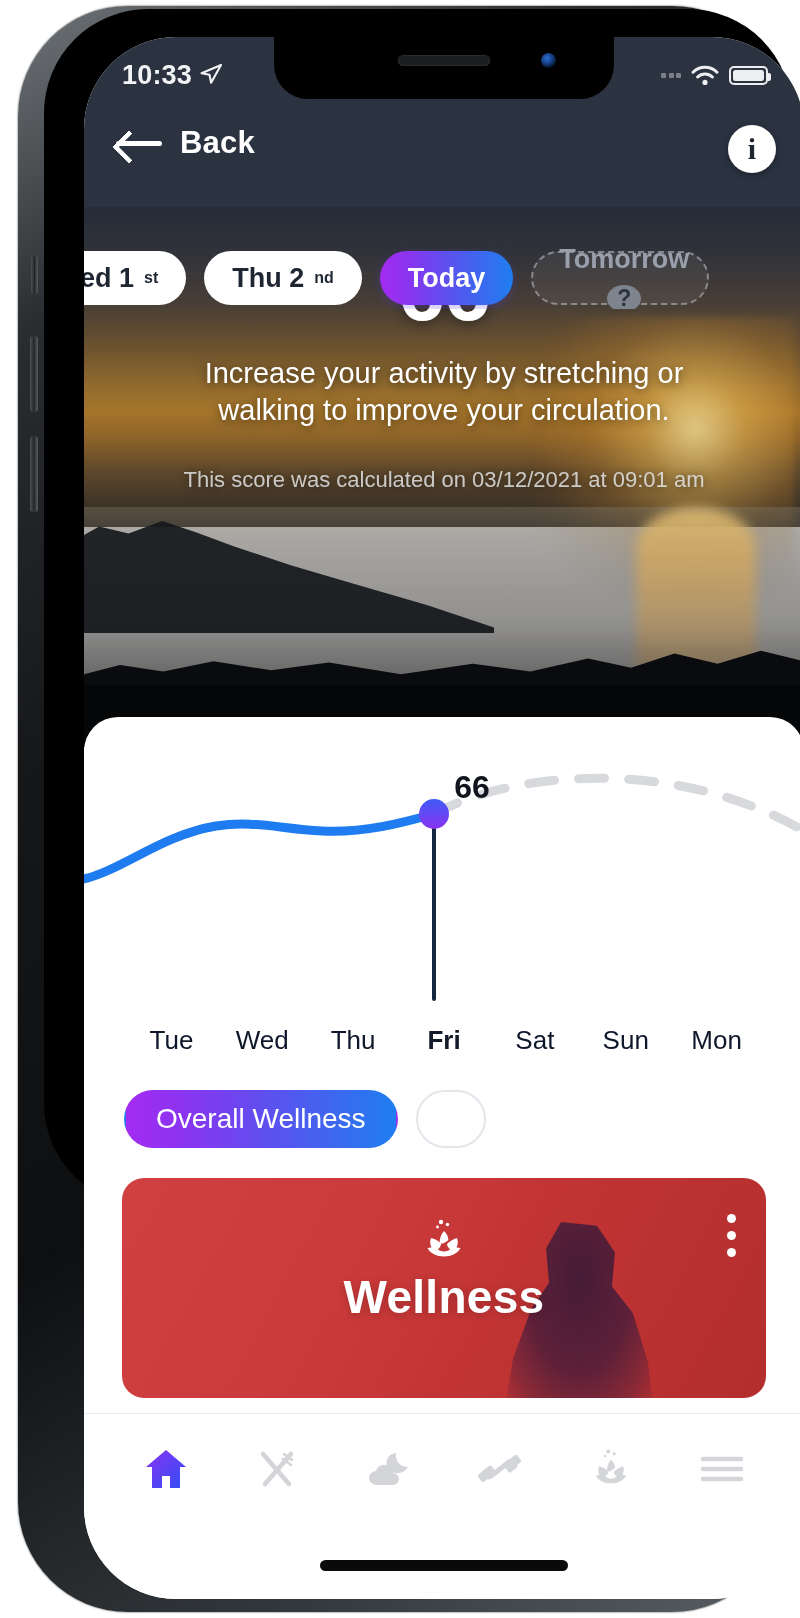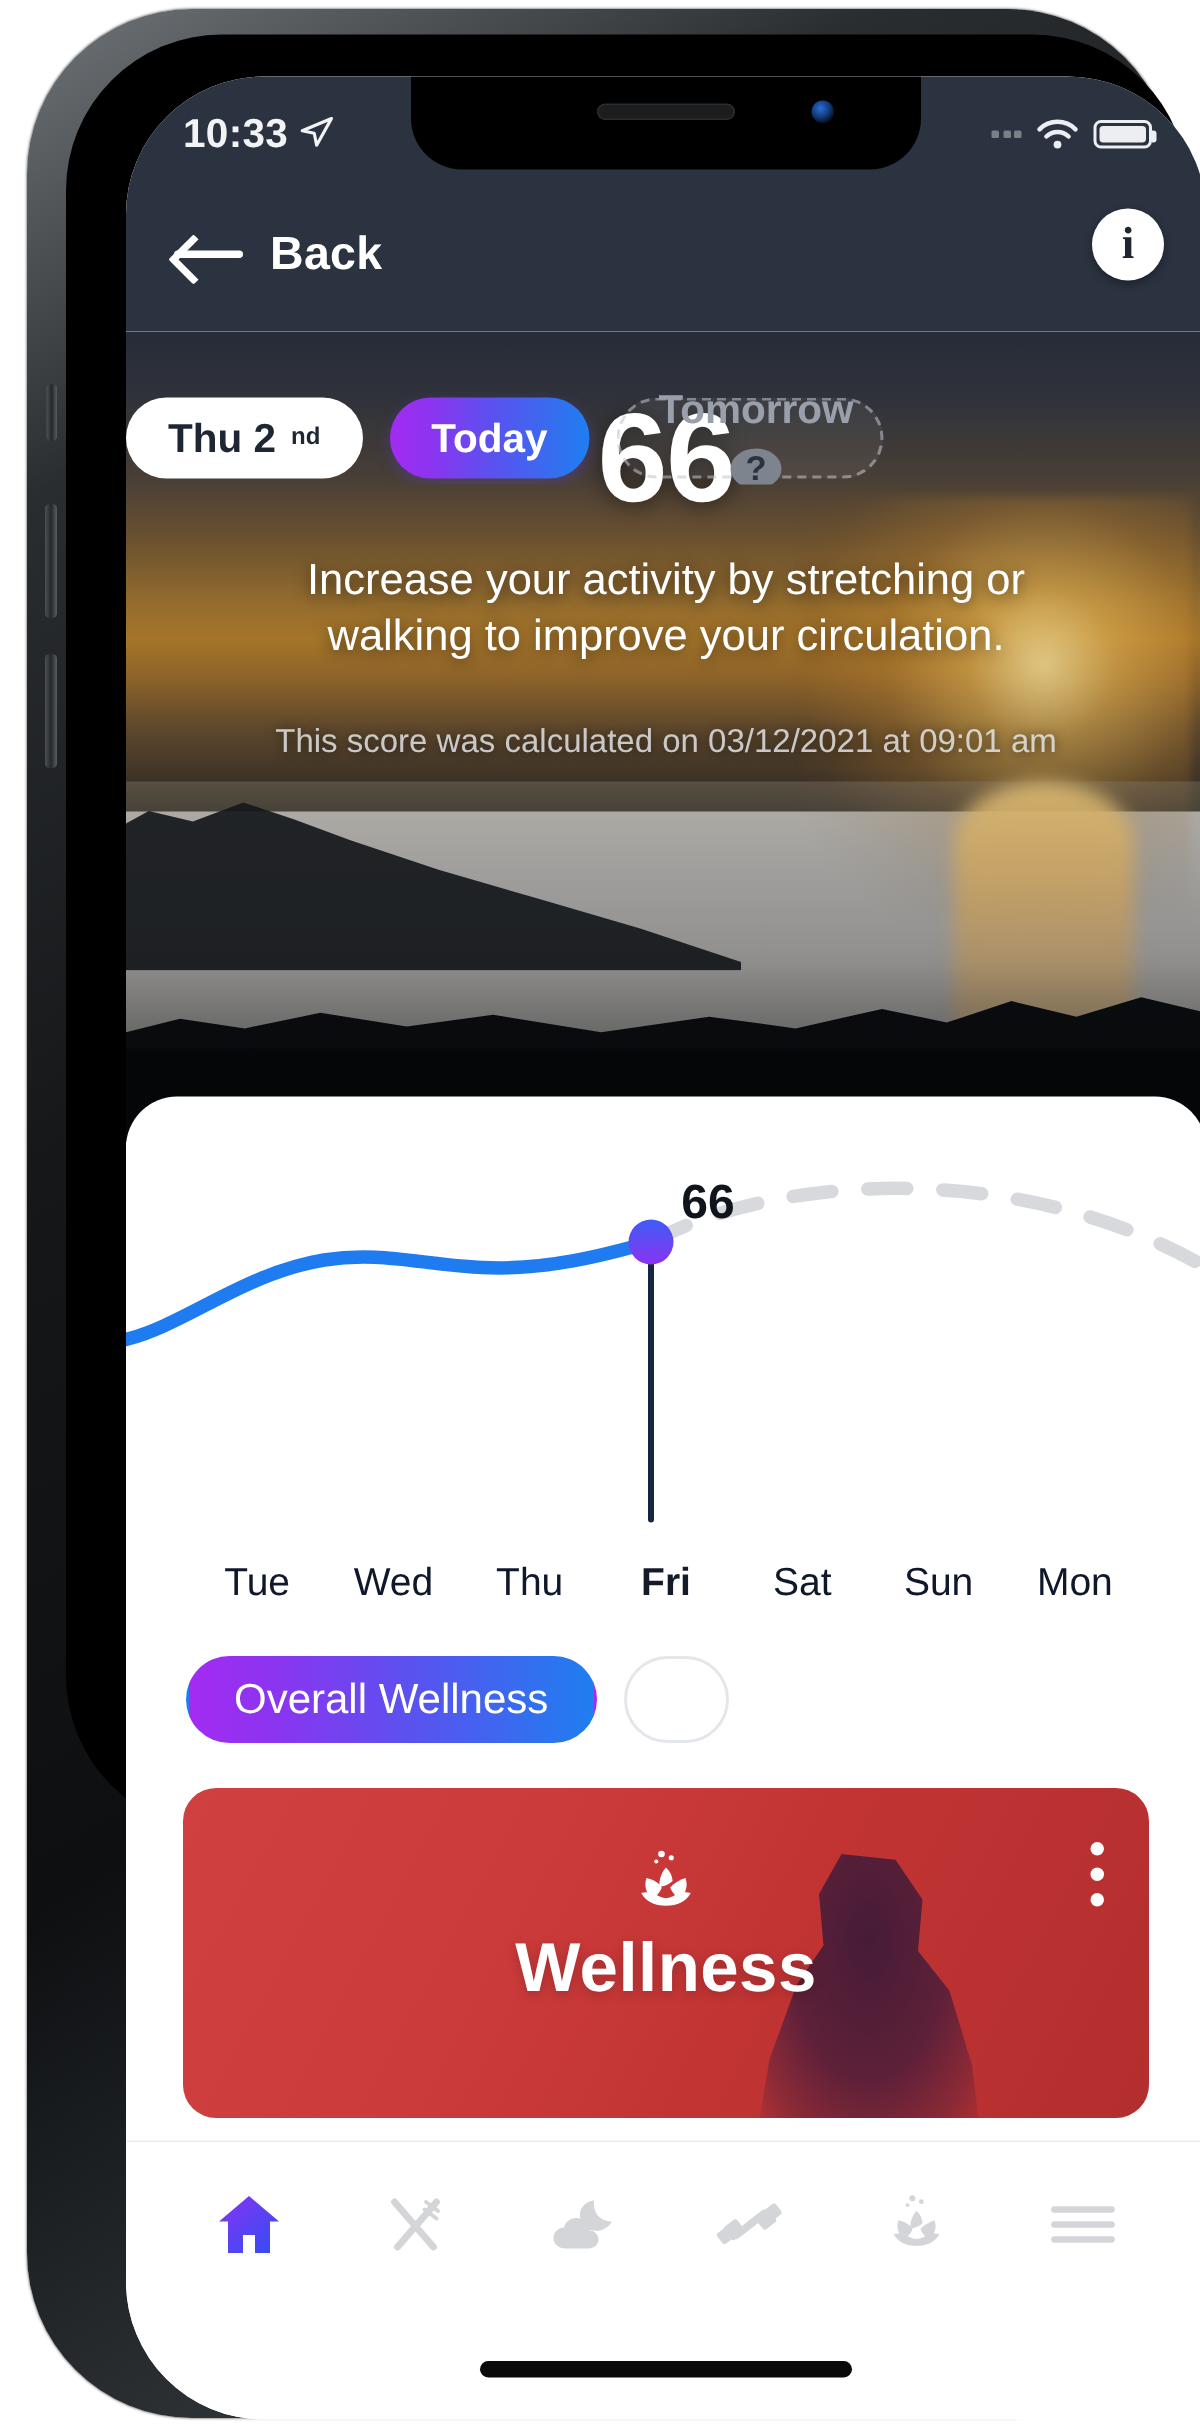--- a/index.html
+++ b/index.html
@@ -19,21 +19,21 @@
   .phone-outer {
     position: absolute;
     left: 18px; top: 6px;
     width: 764px; height: 1606px;
     border-radius: 110px;
     background: linear-gradient(150deg,#6f7478 0%,#2a2d30 16%,#151719 38%,#0d0f11 62%,#33383c 86%,#5a5f63 100%);
     box-shadow: 0 0 2px rgba(0,0,0,.8);
   }
   .phone-mid {
     position: absolute;
-    left: 26px; top: 17px;
+    left: 26px; top: 3px;
     width: 748px; height: 1198px;
     border-radius: 104px;
     background: #000;
     padding-left: 24px;
   }
   .phone-screen {
     position: absolute;
     left: 40px; top: 28px;
     width: 720px; height: 1562px;
     border-radius: 92px;
@@ -88,21 +88,21 @@
   .batt::after { content:""; position:absolute; right:-5px; top:5px; width:3px; height:8px; border-radius:0 2px 2px 0; background:#eceef1; }
   .batt i { position:absolute; left:2px; top:2px; bottom:2px; right:2px; background:#eceef1; border-radius:2.5px; display:block; }
 
   
   .header {
     position: relative; z-index: 30;
     height: 170px; background: #2b3240;
     display: flex; align-items: flex-end;
     padding: 0 28px 34px 32px;
   }
-  .header-inner { display:flex; align-items:flex-end; justify-content:space-between; width:100%; }
+  .header-inner { display:flex; align-items:flex-start; justify-content:space-between; width:100%; }
   .back-group { display:flex; align-items:center; gap:18px; cursor:pointer; }
   .back-arrow { width: 46px; height: 30px; position: relative; }
   .back-arrow::before {
     content:""; position:absolute; left:0; top:13px; width:46px; height:5px;
     background:#fff; border-radius:3px;
   }
   .back-arrow::after {
     content:""; position:absolute; left:1px; top:7px; width:19px; height:19px;
     border-left:5px solid #fff; border-bottom:5px solid #fff; transform: rotate(45deg);
     border-radius: 2px;
@@ -339,20 +339,24 @@
           </div>
 
           <div class="hero-content">
             <div class="hero-score">66</div>
             <div class="hero-advice">Increase your activity by stretching or walking to improve your circulation.</div>
             <div class="hero-calc">This score was calculated on 03/12/2021 at 09:01 am</div>
           </div>
         </div>
 
         <div class="datestrip">
+          <div class="pill white cut">
+            <span>ed 1</span>
+              <sup>st</sup>
+          </div>
           <div class="pill white">
             <span>Thu 2</span>
               <sup>nd</sup>
           </div>
           <div class="pill active">
             <span>Today</span>
           </div>
           <div class="pill ghost">
             <span>Tomorrow</span>
             <span class="qbadge">?</span>

